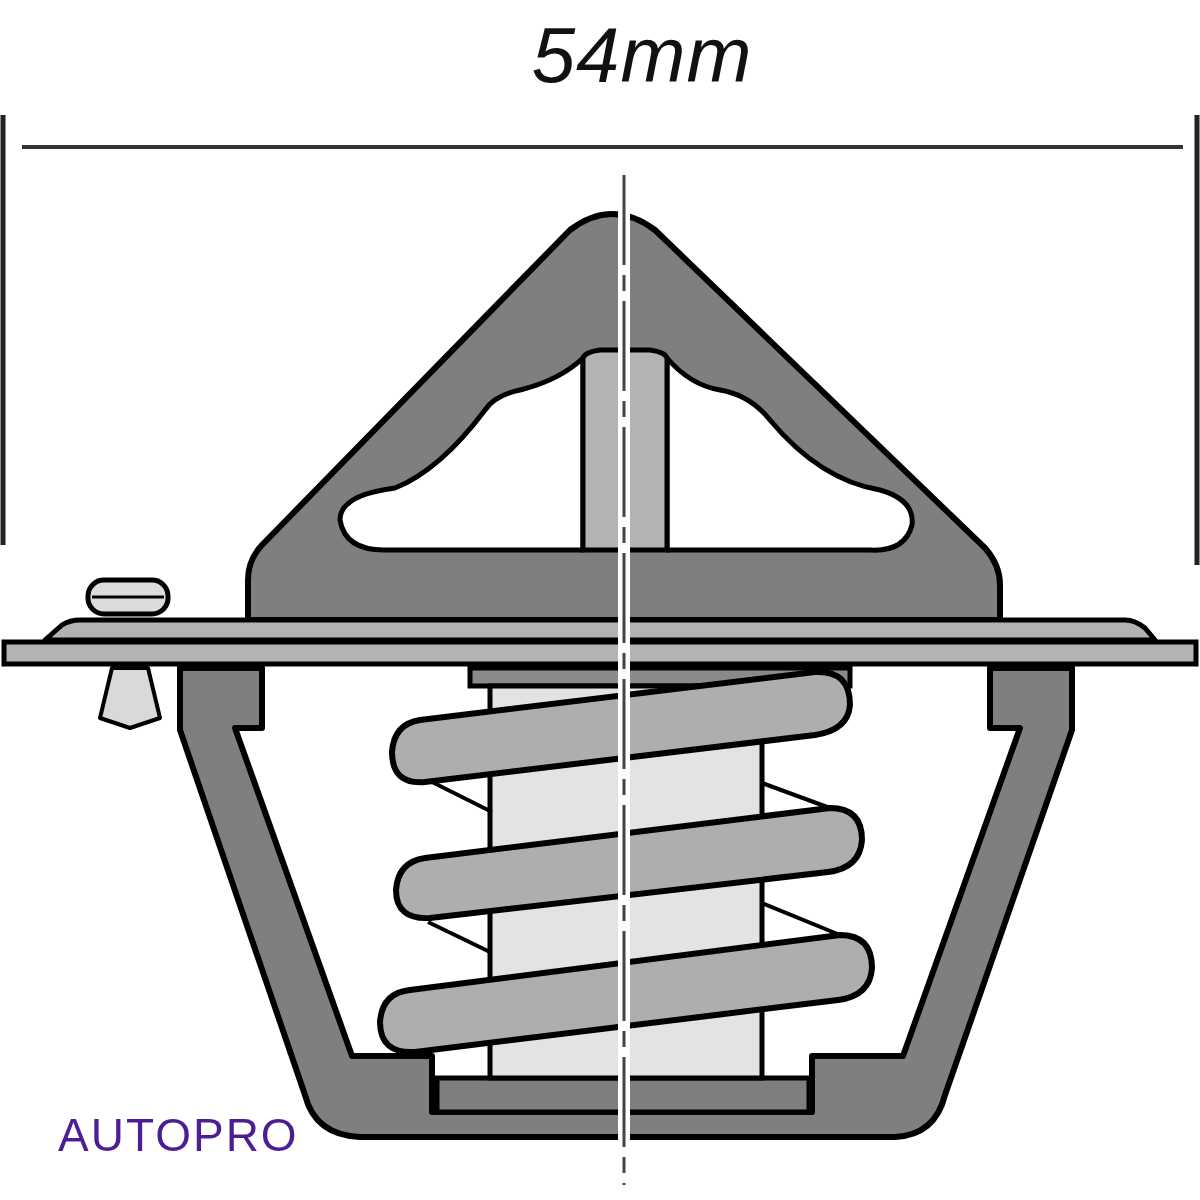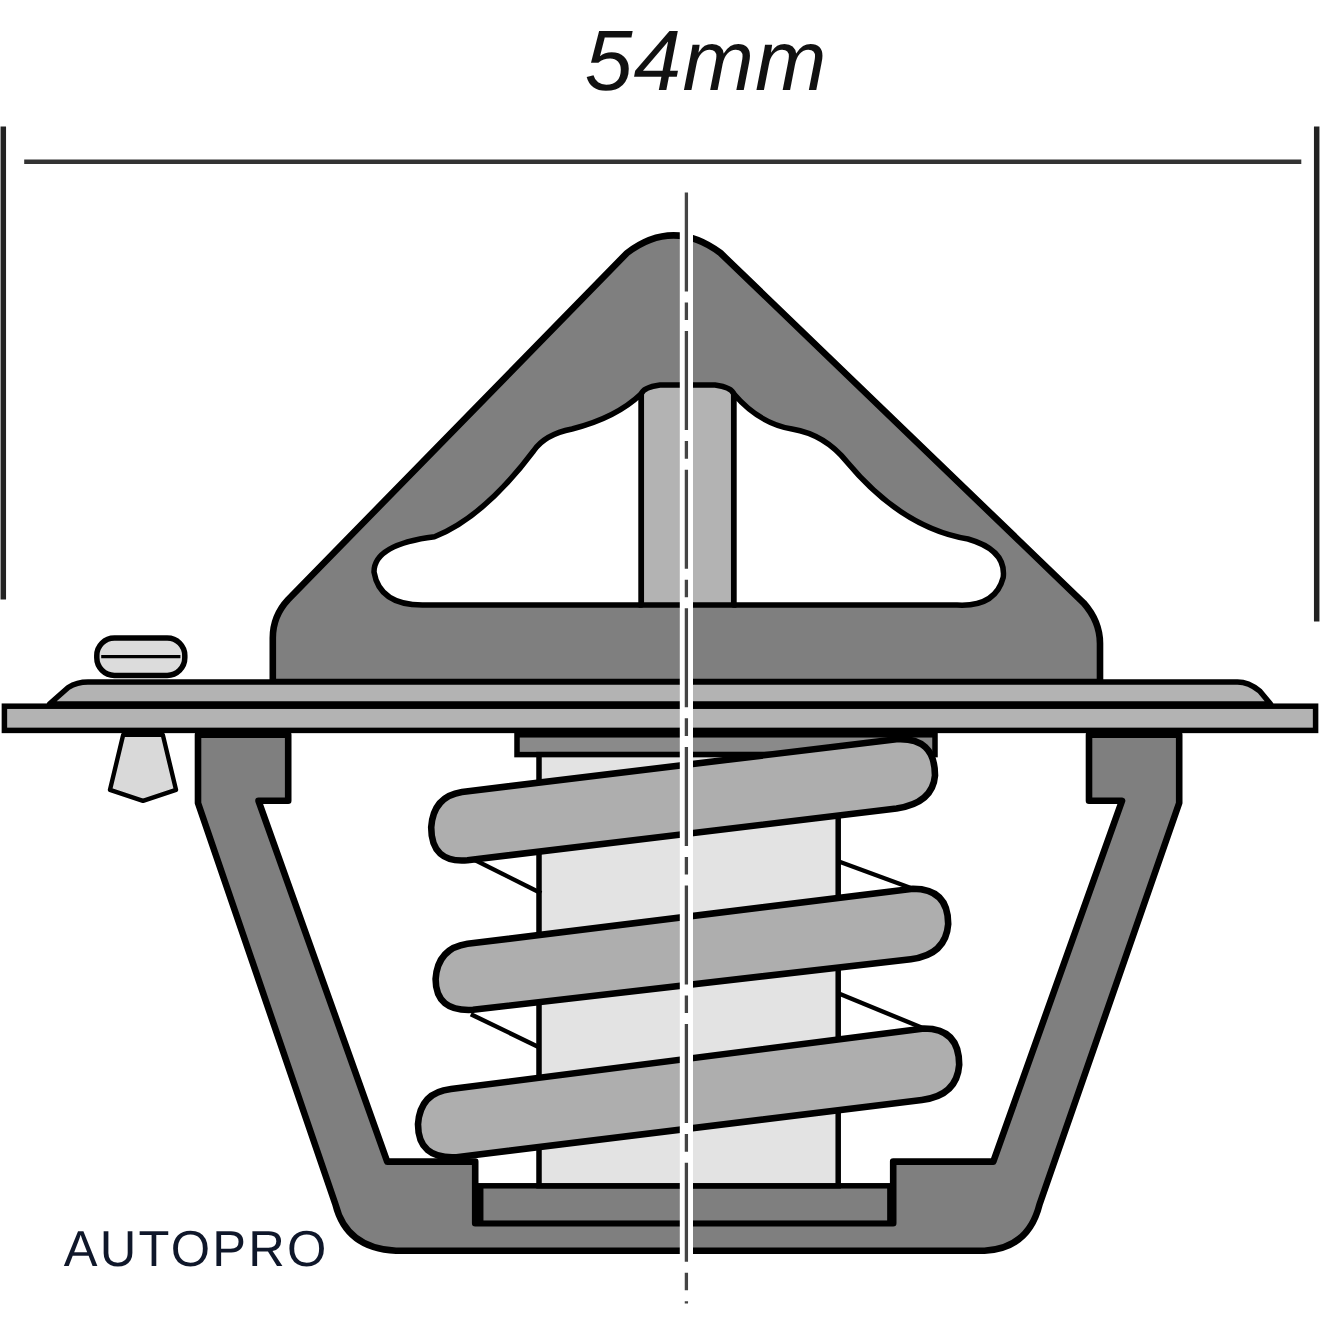--- a/index.html
+++ b/index.html
@@ -6,21 +6,21 @@
   body { width: 1200px; height: 1200px; position: relative; overflow: hidden; }
   .canvas { position: absolute; left: 0; top: 0; width: 976px; height: 1200px; }
   .dim-label {
     position: absolute; left: 0; top: 10px; width: 1284px; text-align: center;
     font-family: "Liberation Sans", sans-serif; font-style: italic;
     font-size: 78px; color: #111111; letter-spacing: 1px;
   }
   .watermark {
     position: absolute; left: 58px; top: 1108px;
     font-family: "Liberation Sans", sans-serif; font-size: 46px;
-    color: #0f172a; letter-spacing: 2px;
+    color: #4c1d95; letter-spacing: 2px;
   }
 </style>
 </head>
 <body>
 
 <div class="canvas">
   <svg width="1200" height="1200" viewBox="0 0 1200 1200">
 
     <g>
       <line x1="3" y1="115" x2="3" y2="545" stroke="#222" stroke-width="5"></line>

